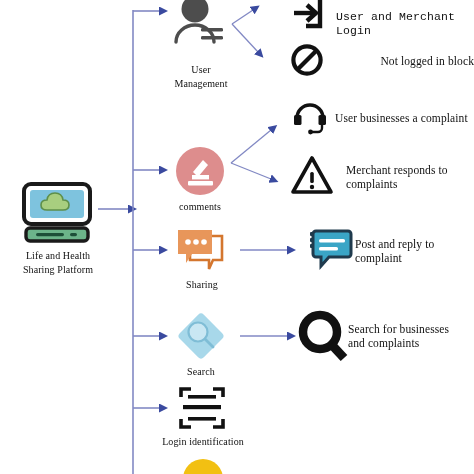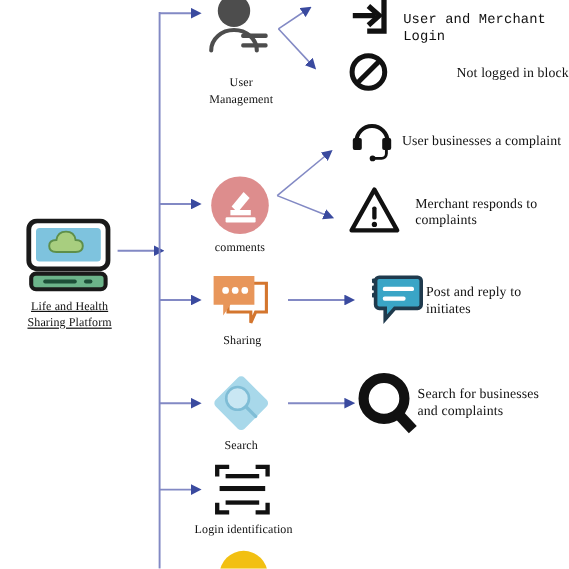--- a/index.html
+++ b/index.html
@@ -82,21 +82,21 @@
   <div class="icon-box" style="left:16px; top:182px; width:82px; height:62px;">
     <svg width="82" height="62" viewBox="0 0 82 62">
       <rect x="8" y="2" width="66" height="40" rx="7" ry="7" fill="#ffffff" stroke="#1a1a1a" stroke-width="4"></rect>
       <rect x="14" y="8" width="54" height="28" rx="3" ry="3" fill="#7ec3de"></rect>
       <path d="M31,28 q-6,0 -6,-5 q0,-5 6,-5 q1,-7 8,-7 q7,0 8,7 q6,0 6,5 q0,5 -6,5 Z" fill="#a8ce7f" stroke="#5e8f4a" stroke-width="1.6"></path>
       <rect x="10" y="46" width="62" height="13" rx="4" ry="4" fill="#6cb48a" stroke="#1a1a1a" stroke-width="3.4"></rect>
       <rect x="20" y="51" width="28" height="3.2" rx="1.6" fill="#1d4f38"></rect>
       <rect x="54" y="51" width="7" height="3.2" rx="1.6" fill="#1d4f38"></rect>
     </svg>
   </div>
-  <div class="caption" style="left:2px; top:249px; width:112px;text-decoration:underline;">
+  <div class="caption" style="left:2px; top:249px; width:112px;">
     <div>Life and Health</div>
     <div>Sharing Platform</div>
   </div>
 
   <div class="icon-box" style="left:170px; top:-8px; width:62px; height:56px;">
     <svg width="62" height="56" viewBox="0 0 62 56">
       <circle cx="25" cy="17" r="13.5" fill="#4d4d4d"></circle>
       <path d="M6,50 a19,17 0 0 1 38,0" fill="none" stroke="#4d4d4d" stroke-width="3.4" stroke-linecap="round"></path>
       <rect x="31" y="36" width="22" height="3.6" rx="1.4" fill="#4d4d4d"></rect>
       <rect x="31" y="44" width="22" height="3.6" rx="1.4" fill="#4d4d4d"></rect>
@@ -216,21 +216,21 @@
       <rect x="5" y="4" width="3" height="4" rx="1" fill="#1f3a4d"></rect>
       <rect x="5" y="10" width="3" height="4" rx="1" fill="#1f3a4d"></rect>
       <rect x="5" y="16" width="3" height="4" rx="1" fill="#1f3a4d"></rect>
       <path d="M11,3 h32 a3,3 0 0 1 3,3 v20 a3,3 0 0 1 -3,3 h-19 l-8,9 v-9 h-5 a3,3 0 0 1 -3,-3 v-20 a3,3 0 0 1 3,-3 Z" fill="#3aa5c6" stroke="#1f3a4d" stroke-width="3"></path>
       <rect x="14" y="11" width="26" height="3.6" rx="1.6" fill="#ffffff"></rect>
       <rect x="14" y="19" width="19" height="3.6" rx="1.6" fill="#ffffff"></rect>
     </svg>
   </div>
   <div class="rlabel center" style="left:355px; top:237px; width:112px;">
     <div>Post and reply to</div>
-    <div>initiates</div>
+    <div>complaint</div>
   </div>
 
   <div class="icon-box" style="left:298px; top:310px; width:52px; height:54px;">
     <svg width="52" height="54" viewBox="0 0 52 54">
       <circle cx="22" cy="22" r="17" fill="none" stroke="#111111" stroke-width="8.5"></circle>
       <line x1="33" y1="34" x2="46" y2="48" stroke="#111111" stroke-width="9" stroke-linecap="butt"></line>
     </svg>
   </div>
   <div class="rlabel center" style="left:348px; top:322px; width:126px;">
     <div>Search for businesses</div>

